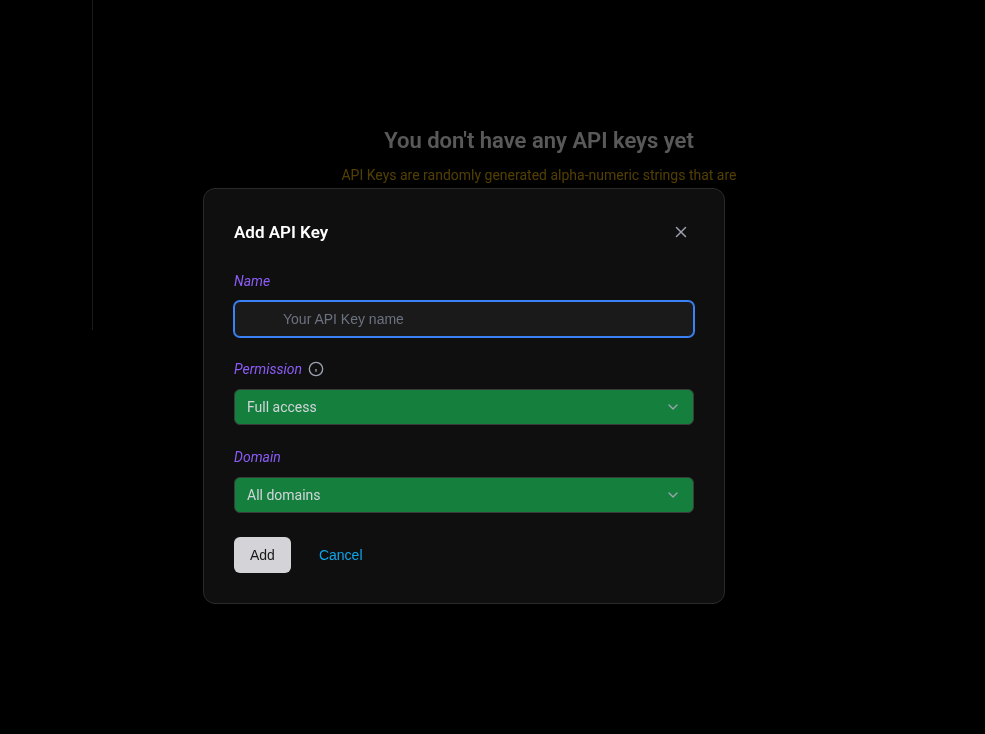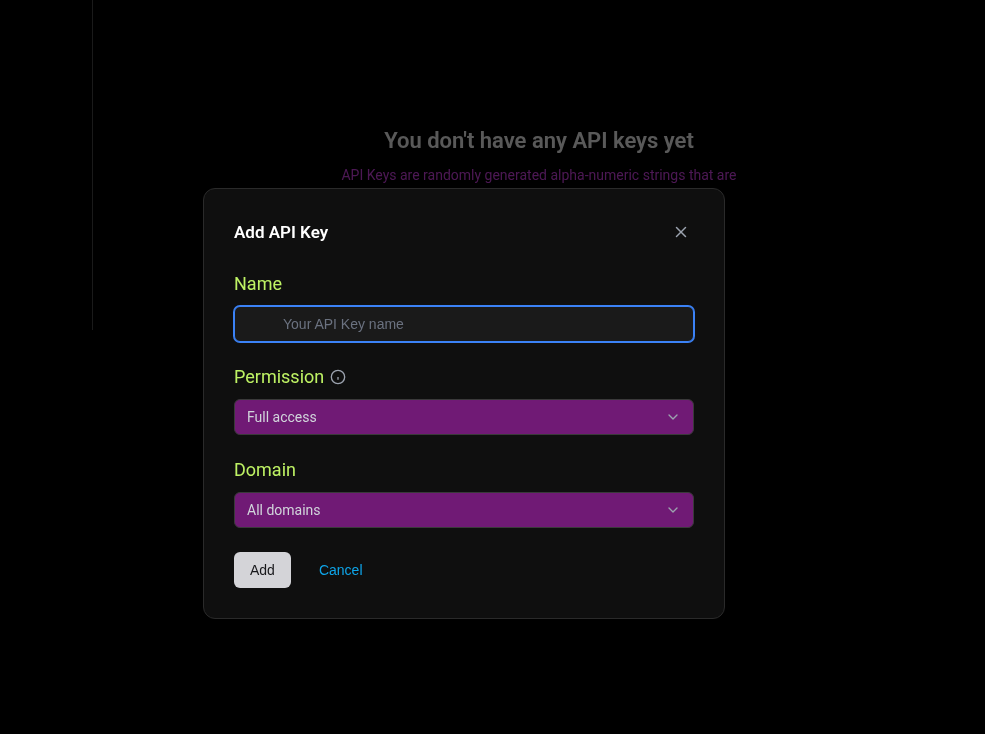--- a/index.html
+++ b/index.html
@@ -40,21 +40,21 @@
     .empty-title {
       font-size: 22px;
       font-weight: 600;
       color: #ffffff;
       margin-bottom: 12px;
       margin-top: 20px;
     }
     
     .empty-description {
       font-size: 14px;
-      color: #d946ef;
+      color: #eab308;
       line-height: 1.5;
       max-width: 500px;
       margin: 12px auto;
     }
     
     .modal-overlay {
       position: absolute;
       top: 0;
       left: 0;
       right: 0;
@@ -106,23 +106,24 @@
     }
     
     .form-group {
       margin-bottom: 24px;
     }
     
     .form-label {
       display: flex;
       align-items: center;
       gap: 6px;
-      font-size: 18px;
-      color: #bef264;
+      font-size: 14px;
+      color: #8b5cf6;
       margin-bottom: 12px;
+      font-style: italic;
     }
     
     .info-icon {
       display: inline-flex;
       width: 16px;
       height: 16px;
       color: #9ca3af;
     }
     
     .text-input {
@@ -148,21 +149,21 @@
     }
     
     .select-wrapper {
       position: relative;
       width: 100%;
     }
     
     .select-display {
       width: 100%;
       height: 36px;
-      background: #701a75;
+      background: #15803d;
       border: 1px solid #3a3a3a;
       border-radius: 6px;
       padding: 0 12px;
       font-size: 14px;
       color: #d1d5db;
       display: flex;
       align-items: center;
       justify-content: space-between;
       cursor: pointer;
     }

